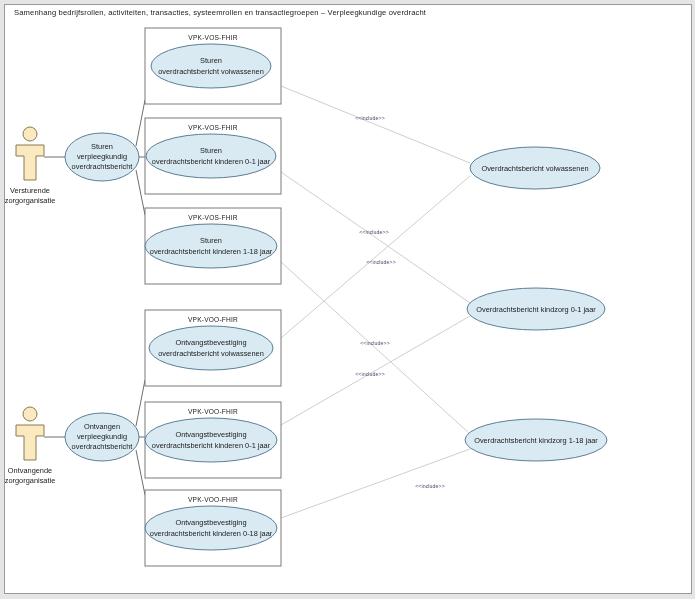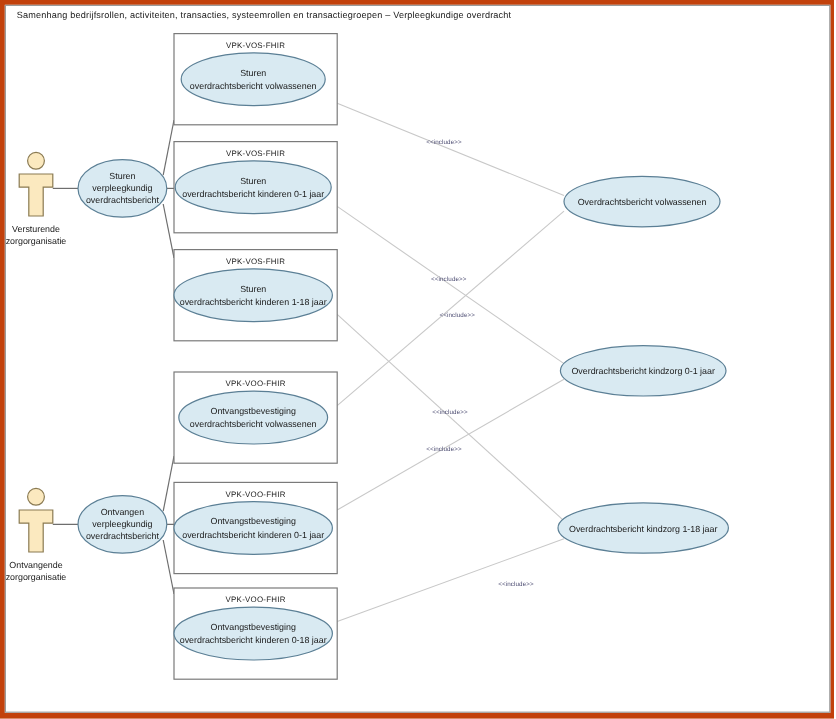--- a/index.html
+++ b/index.html
@@ -7,21 +7,21 @@
     padding: 0;
     background: #ffffff;
   }
   body {
     font-family: "Liberation Sans", sans-serif;
   }
   #canvas {
     position: relative;
     width: 695px;
     height: 599px;
-    background: #c2410c;
+    background: #e5e5e5;
     overflow: hidden;
   }
   #diagram-frame {
     position: absolute;
     left: 4px;
     top: 4px;
     width: 688px;
     height: 590px;
     border: 1px solid #9a9a9a;
     box-sizing: border-box;

